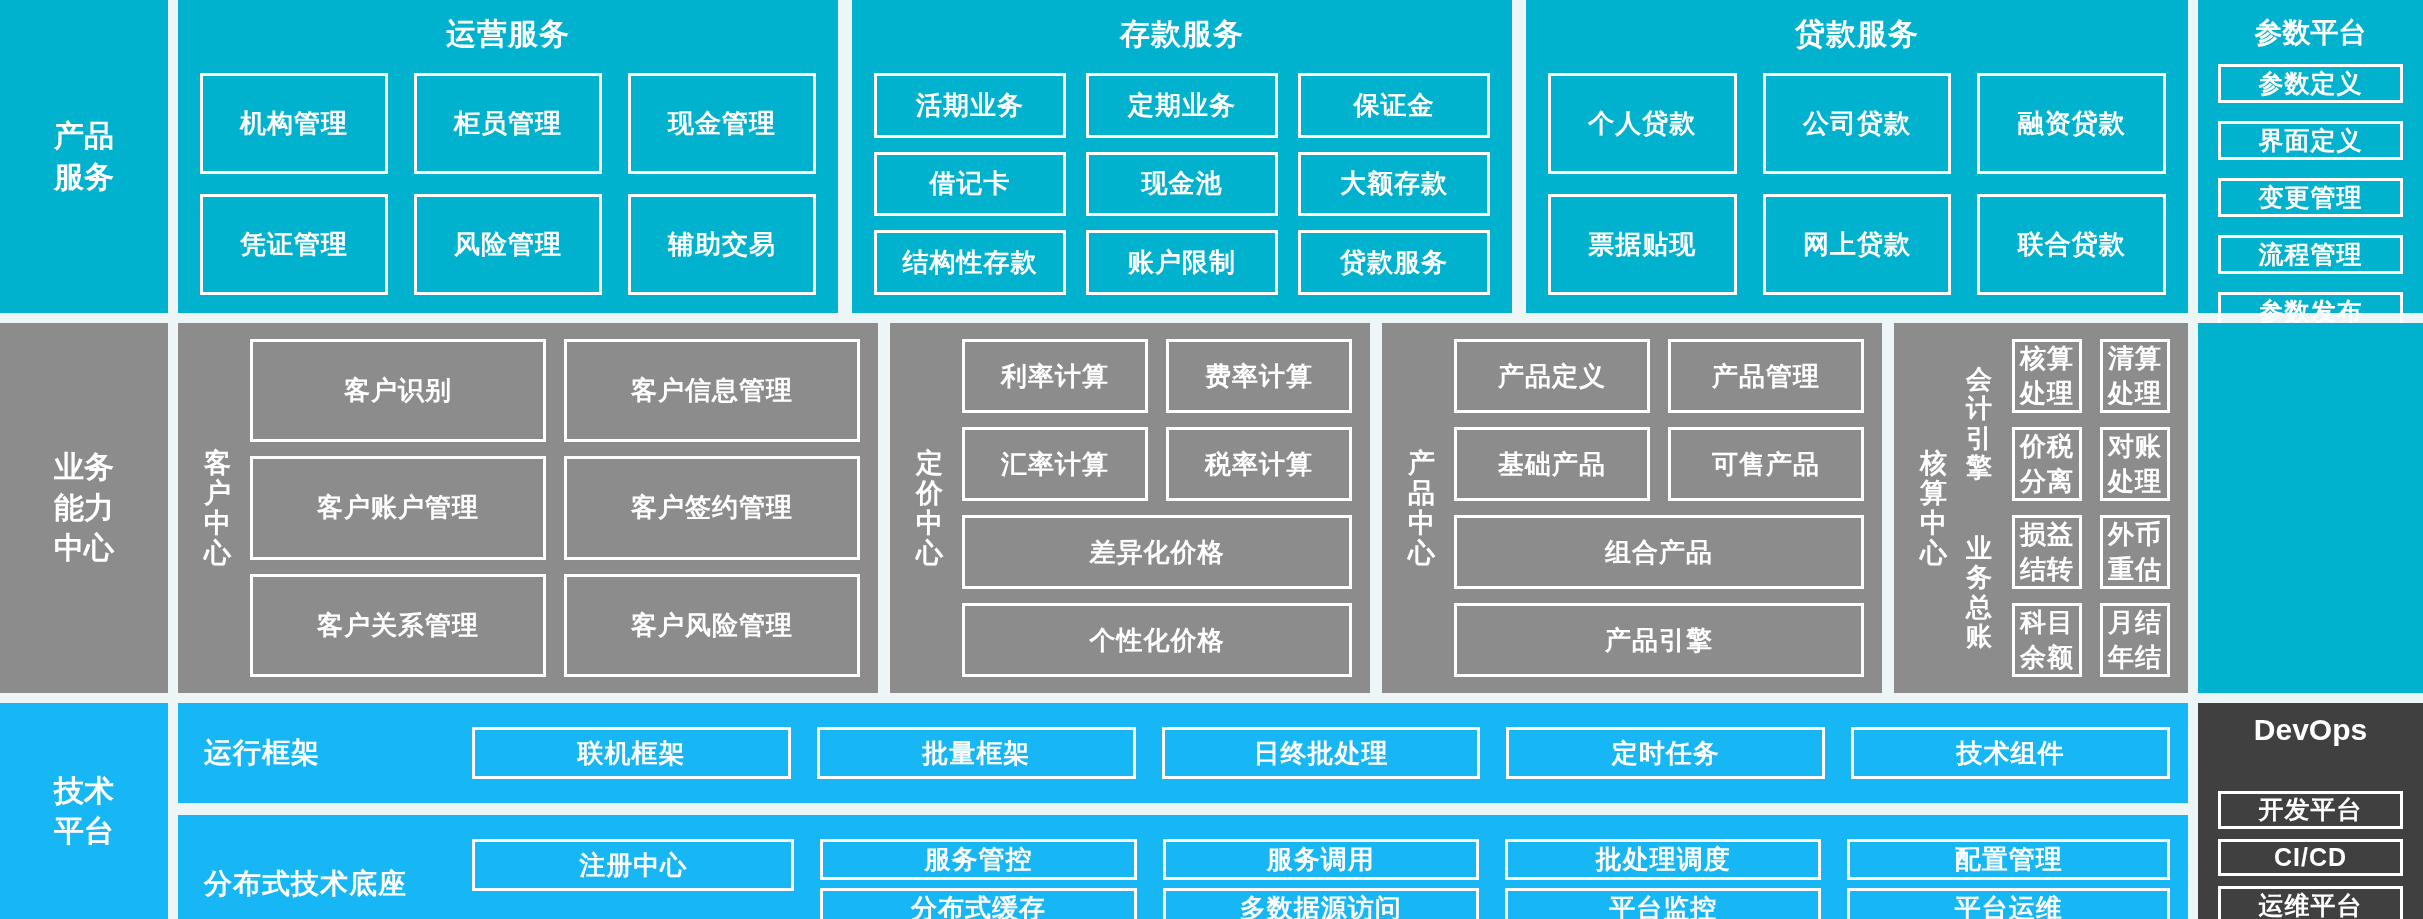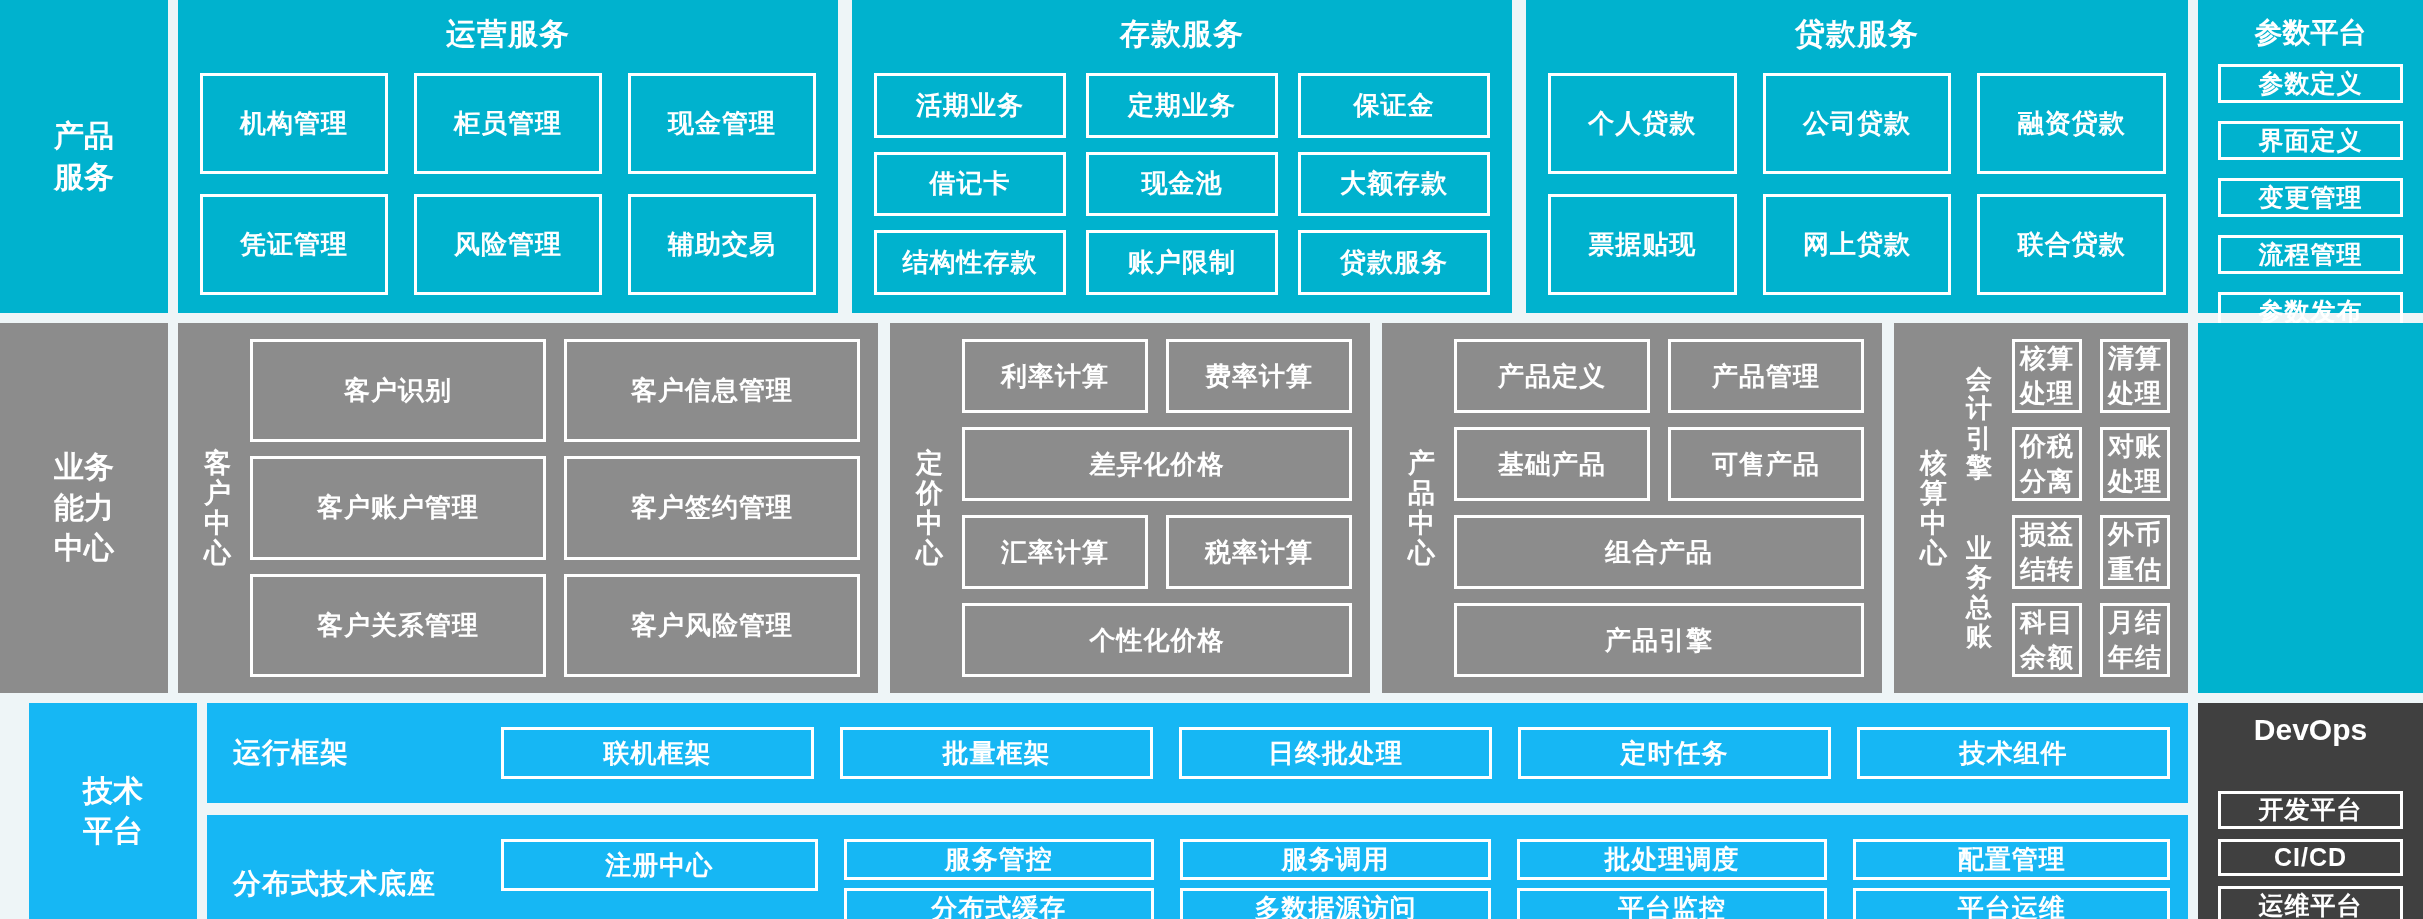--- a/index.html
+++ b/index.html
@@ -31,21 +31,21 @@
     line-height:1.35;
     box-sizing:border-box;
   }
   .spine .ln{display:block;}
   .cyan{background:#00b2ce;}
   .gray{background:#8c8c8c;}
   .lblue{background:#16b7f4;}
 
   .spine-top{font-size:30px;}
   .spine-mid{font-size:30px;}
-  .spine-bot{font-size:30px;margin-left:29px;}
+  .spine-bot{font-size:30px;}
 
   
   .top-main{display:flex;gap:14px;flex:1;min-width:0;}
   .svc-group{
     background:#00b2ce;
     box-sizing:border-box;
     padding:6px 22px 18px 22px;
     display:flex;flex-direction:column;
     min-width:0;
   }
@@ -264,25 +264,25 @@
       </div>
 
       <div class="center c-price">
         <div class="vlabel">定价中心</div>
         <div class="center-body">
           <div class="crow">
             <div class="chip">利率计算</div>
             <div class="chip">费率计算</div>
           </div>
           <div class="crow">
-            <div class="chip">差异化价格</div>
-          </div>
-          <div class="crow">
             <div class="chip">汇率计算</div>
             <div class="chip">税率计算</div>
+          </div>
+          <div class="crow">
+            <div class="chip">差异化价格</div>
           </div>
           <div class="crow">
             <div class="chip">个性化价格</div>
           </div>
         </div>
       </div>
 
       <div class="center c-prod">
         <div class="vlabel">产品中心</div>
         <div class="center-body">

